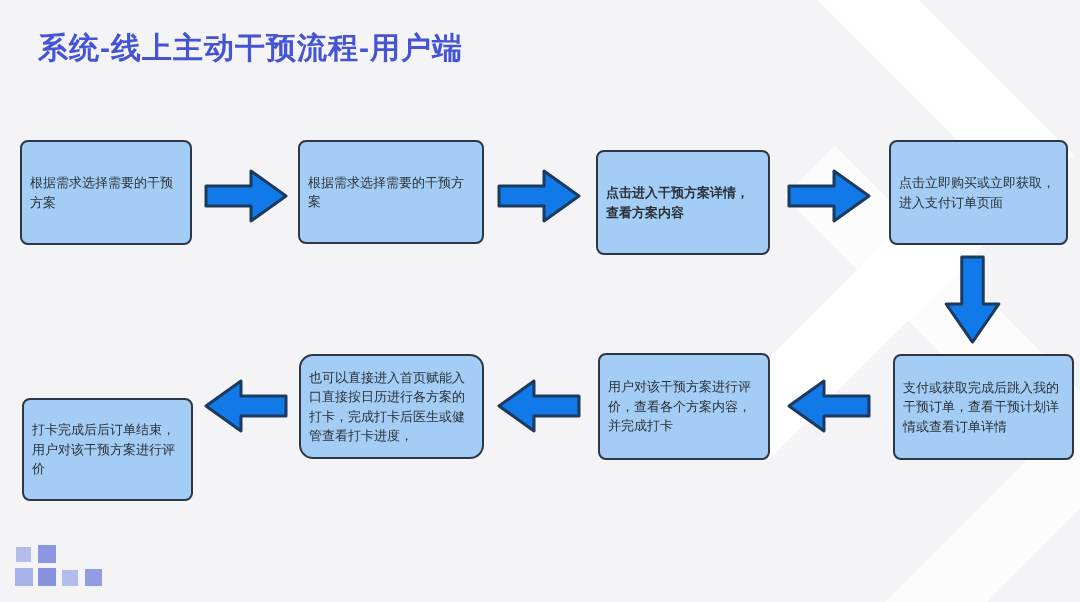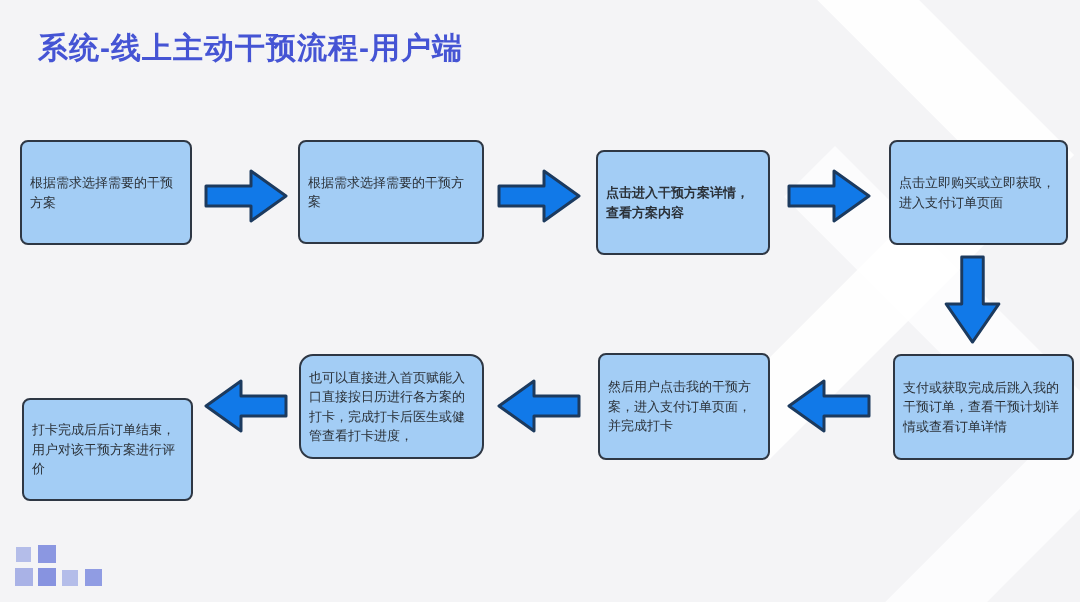--- a/index.html
+++ b/index.html
@@ -101,21 +101,21 @@
     <span>点击进入干预方案详情，查看方案内容</span>
   </div>
   <div class="node pos-b4">
     <span>点击立即购买或立即获取，进入支付订单页面</span>
   </div>
 
   <div class="node pos-b5">
     <span>支付或获取完成后跳入我的干预订单，查看干预计划详情或查看订单详情</span>
   </div>
   <div class="node pos-b6">
-    <span>然后用户点击我的干预方案，进入支付订单页面，并完成打卡</span>
+    <span>用户对该干预方案进行评价，查看各个方案内容，并完成打卡</span>
   </div>
   <div class="node pos-b7">
     <span>也可以直接进入首页赋能入口直接按日历进行各方案的打卡，完成打卡后医生或健管查看打卡进度，</span>
   </div>
   <div class="node pos-b8">
     <span>打卡完成后后订单结束，用户对该干预方案进行评价</span>
   </div>
 
   <svg class="arrow pos-ar1" width="84" height="58" viewBox="0 0 84 58">
     <polygon class="arrow-shape" points="2,19 47,19 47,4 82,29 47,54 47,39 2,39" stroke-width="3" stroke-linejoin="round" fill="#1179e8" stroke="#1c3a5e"></polygon>

